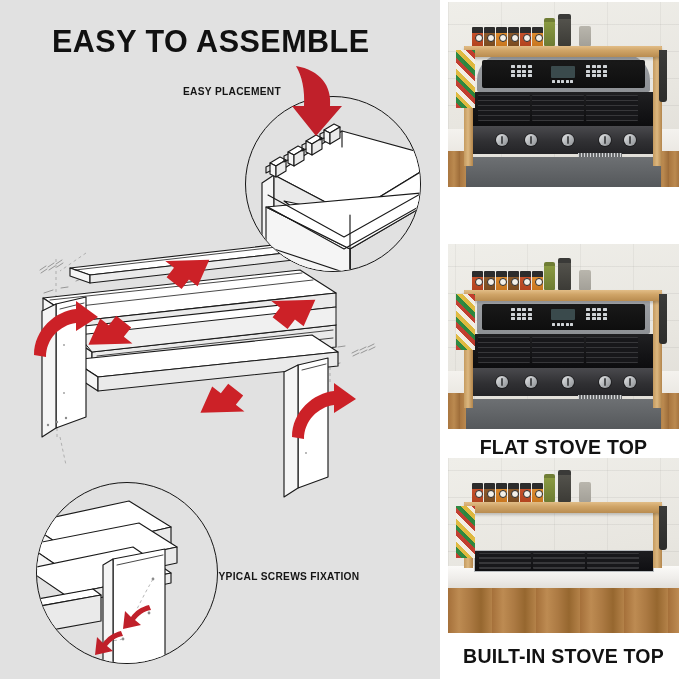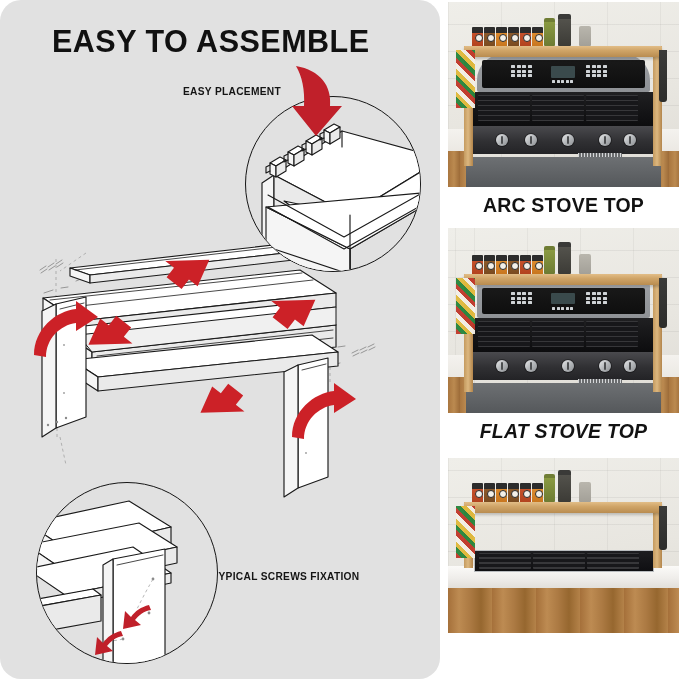--- a/index.html
+++ b/index.html
@@ -11,21 +11,20 @@
     overflow: hidden;
   }
   #root { position: relative; width: 679px; height: 679px; }
 
   
   #left-panel {
     position: absolute; left: 0; top: 0;
     width: 440px; height: 679px;
     background: #e1e1e1;
     overflow: hidden;
-    border-radius: 21px;
   }
   #page-title {
     position: absolute; left: 52px; top: 24px;
     font-size: 30.5px; font-weight: 700;
     letter-spacing: 0.5px; color: #111111;
     white-space: nowrap;
   }
 
   .caption {
     position: absolute;
@@ -62,21 +61,21 @@
     position: absolute; left: 440px; top: 0;
     width: 239px; height: 679px;
     background: #ffffff;
   }
   .photo-card {
     position: absolute; left: 8px; width: 231px;
     background: #ffffff;
     overflow: hidden;
   }
   #card-0 { top: 2px;   height: 222px; }
-  #card-1 { top: 228px; height: 222px; font-style: italic; }
+  #card-1 { top: 244px; height: 222px; }
   #card-2 { top: 458px; height: 221px; }
 
   .photo { position: relative; width: 231px; height: 185px; overflow: hidden; background: #efeeeb; }
   #card-2 .photo { height: 175px; }
 
   .photo-label {
     height: 37px; background: #ffffff;
     display: flex; align-items: center; justify-content: center;
     font-size: 19.5px; font-weight: 700; letter-spacing: 0.2px; color: #121212;
     white-space: nowrap;
@@ -504,21 +503,20 @@
           <div class="jar brown"></div>
           <div class="jar red"></div>
           <div class="jar org"></div>
         </div>
         <div class="bottle green" style="left:96px; top:16px; width:11px; height:28px;"></div>
         <div class="bottle dark" style="left:110px; top:12px; width:13px; height:32px;"></div>
         <div class="canister" style="left:131px; top:24px; width:12px; height:20px;"></div>
         <div class="plant" style="left:152px; top:29px;"></div>
         <div class="plant" style="left:178px; top:26px;"></div>
       </div>
-      <div class="photo-label">ARC STOVE TOP</div>
     </div>
 
     <div class="photo-card" id="card-1">
       <div class="photo">
         <div class="wall shift"></div>
         <div class="counter-left"></div>
         <div class="counter-right"></div>
         <div class="cabinet-l"></div>
         <div class="cabinet-r"></div>
 
@@ -632,15 +630,16 @@
           <div class="jar brown"></div>
           <div class="jar red"></div>
           <div class="jar org"></div>
         </div>
         <div class="bottle green" style="left:96px; top:16px; width:11px; height:28px;"></div>
         <div class="bottle dark" style="left:110px; top:12px; width:13px; height:32px;"></div>
         <div class="canister" style="left:131px; top:24px; width:12px; height:20px;"></div>
         <div class="plant" style="left:152px; top:29px;"></div>
         <div class="plant" style="left:178px; top:26px;"></div>
       </div>
+      <div class="photo-label">BUILT-IN STOVE TOP</div>
     </div>
   </div>
 </div>
 
 </body></html>

